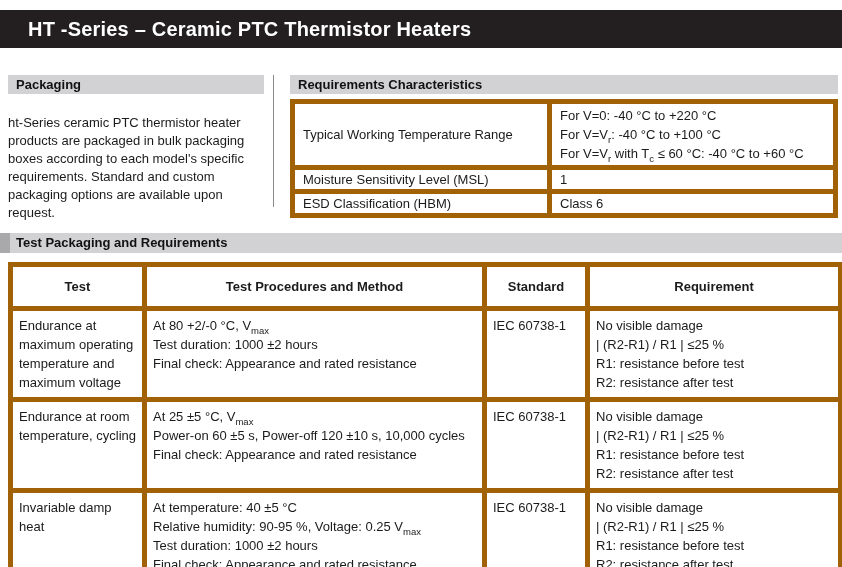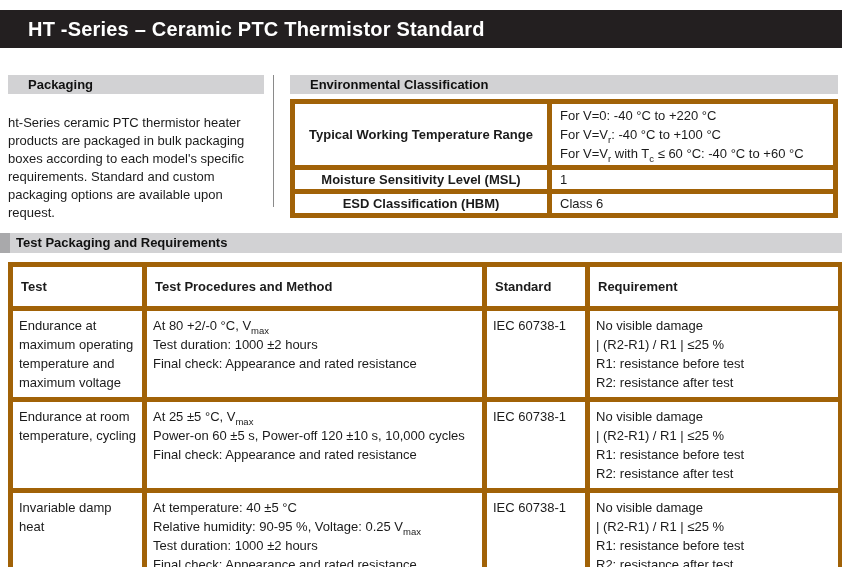--- a/index.html
+++ b/index.html
@@ -15,81 +15,81 @@
     position: absolute; left: 0; top: 10px; width: 842px; height: 38px;
     background: var(--header_bar_bg, #231f20); color: #ffffff;
     font-weight: bold; font-size: 20px; line-height: 38px; padding-left: 28px;
     letter-spacing: 0.2px;
   }
 
   
   .section-bar {
     background: var(--section_bar_bg, #d2d2d4);
     font-weight: bold; font-size: 13px; line-height: 19px; height: 19px;
-    padding: 0 20px; color: #111;
+    padding: 0 8px; color: #111;
   }
 
   
   .packaging { position: absolute; left: 8px; top: 75px; width: 256px; }
   .pkg-body { margin-top: 20px; font-size: 13px; line-height: 18px; }
 
   .vdivider { position: absolute; left: 273px; top: 75px; width: 1px; height: 132px; background: #8a8a8a; }
 
   
   .env { position: absolute; left: 290px; top: 75px; width: 548px; }
   table { border-collapse: collapse; table-layout: fixed; }
   td, th { border: 5px solid #a16207; font-size: 13px; vertical-align: middle; }
   .env-table { width: 548px; margin-top: 5px; }
   .env-table td { padding: 2px 8px; }
-  .env-table td.lbl { font-weight: bold; text-align: center; }
+  .env-table td.lbl { font-weight: normal; }
   .env-table tr.er0 td { height: 60px; }
   .env-table tr.er1 td, .env-table tr.er2 td { height: 24px; }
   .line { line-height: 19px; }
 
   
   .tests-bar {
     position: absolute; left: 0; top: 233px; width: 842px; height: 20px;
     background: var(--section_bar_bg, #d2d2d4);
     font-weight: bold; font-size: 13px; line-height: 20px; padding-left: 16px; color: #111;
   }
   .tests-bar .marker {
     position: absolute; left: 0; top: 0; width: 10px; height: 20px;
     background: var(--section_marker_bg, #a9a9ab);
   }
   .tests-table { position: absolute; left: 8px; top: 262px; width: 830px; }
   .tests-table th {
-    font-weight: bold; text-align: left; height: 44px; padding: 0 8px; vertical-align: middle;
+    font-weight: bold; text-align: center; height: 44px; padding: 0 8px; vertical-align: middle;
   }
   .tests-table td { vertical-align: top; padding: 5px 5px 5px 6px; }
   .tests-table tr.tr0 td { height: 84px; margin-left: 48px; }
   .tests-table tr.tr1 td { height: 76px; }
   .tests-table tr.tr2 td { height: 79px; }
   sub { font-size: 9.5px; line-height: 0; }
 </style>
 </head>
 <body>
 
 <div class="page">
 
   <div class="title-bar">
-    <span>HT -Series – Ceramic PTC Thermistor Standard</span>
+    <span>HT -Series – Ceramic PTC Thermistor Heaters</span>
   </div>
 
   <div class="packaging">
     <div class="section-bar">
       <span>Packaging</span>
     </div>
     <p class="pkg-body">ht-Series ceramic PTC thermistor heater products are packaged in bulk packaging boxes according to each model's specific requirements. Standard and custom packaging options are available upon request.</p>
   </div>
 
   <div class="vdivider"></div>
 
   <div class="env">
     <div class="section-bar">
-      <span>Environmental Classification</span>
+      <span>Requirements Characteristics</span>
     </div>
     <table class="env-table">
       <colgroup>
           <col style="width:257px">
           <col>
         </colgroup>
       <tbody>
           <tr class="er0">
         <td class="lbl">Typical Working Temperature Range</td>
         <td class="val">

